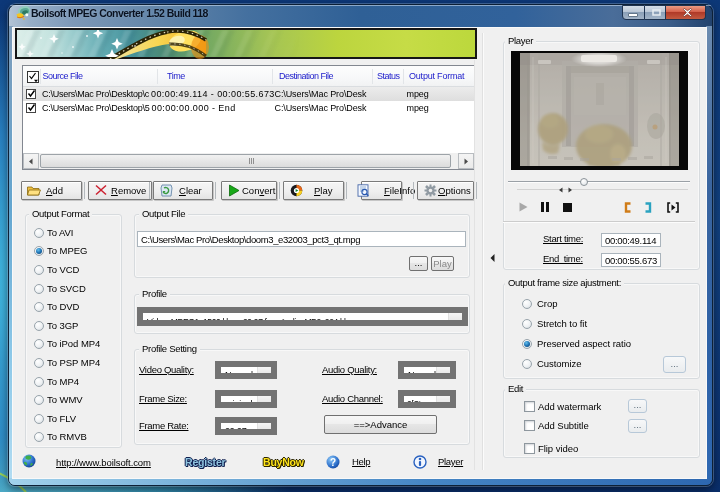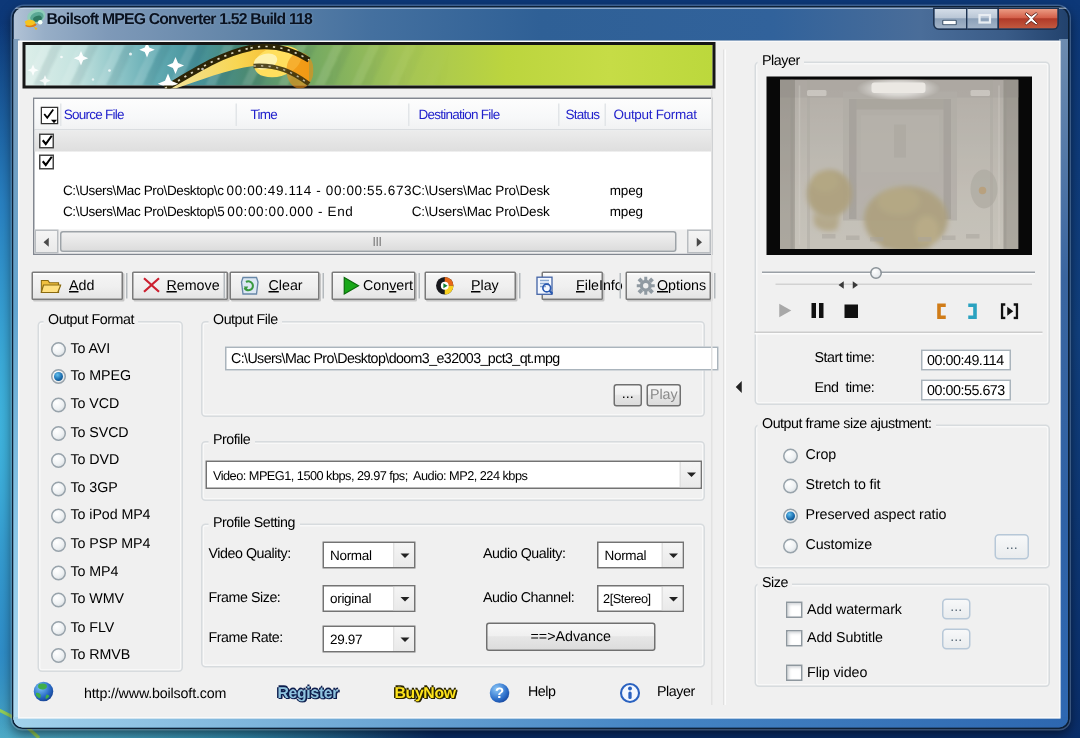--- a/index.html
+++ b/index.html
@@ -31,48 +31,48 @@
 #banner{position:absolute;left:15px;top:28px;width:462px;height:31px;border:2px solid #161616;
  background:linear-gradient(90deg,#dceee9 0%,#c6e4e0 7%,#93c8ca 13%,#61aab2 19%,#47929b 25%,#4b8a74 32%,#76aa62 42%,#a4c455 55%,#bcd53e 70%,#c6dc46 85%,#bcd83c 100%);}
 #banner .shine{position:absolute;inset:0;background:repeating-linear-gradient(115deg,rgba(255,255,255,0) 0 10px,rgba(255,255,255,.13) 10px 16px,rgba(20,60,70,.09) 16px 22px);-webkit-mask-image:linear-gradient(90deg,#000 0%,#000 38%,transparent 62%);mask-image:linear-gradient(90deg,#000 0%,#000 38%,transparent 62%);filter:blur(0.8px);}
 #vctext{position:absolute;left:262px;top:4.5px;font-family:"Liberation Serif",serif;font-style:italic;font-size:17px;letter-spacing:5.8px;white-space:nowrap;color:#979cab;text-shadow:1px 1px 0 rgba(255,255,255,.75), -1px -1px 1px rgba(60,70,60,.5);}
 
 #list{position:absolute;left:22px;top:65px;width:453px;height:105px;background:#fff;border:1px solid #828790;}
 #lhead{position:absolute;left:0;top:0;width:451px;height:21px;background:linear-gradient(180deg,#fdfdfd 0%,#f7f8f9 60%,#f1f2f3 100%);border-bottom:1px solid #dadde0;}
 .hsep{position:absolute;top:3px;width:1px;height:15px;background:#e2e5e8;}
 .hlab{position:absolute;top:5px;font-size:9px;letter-spacing:-0.5px;color:#2222cc;white-space:nowrap;text-align:center;}
 .lrow{position:absolute;left:0;width:451px;height:14px;font-size:9px;color:#000;white-space:nowrap;}
-.lrow span{position:absolute;top:2px;letter-spacing:-0.1px;margin-top:33px;}
+.lrow span{position:absolute;top:2px;letter-spacing:-0.1px;}
 .cbx{position:absolute;background:#fff;border:1px solid #444;}
 
 #hscroll{position:absolute;left:0px;top:87px;width:451px;height:16px;background:#f0f0f0;}
 .sbtn{position:absolute;top:0;width:16px;height:16px;background:linear-gradient(180deg,#f4f4f4,#eaeaea);border:1px solid #b8bcc0;}
 #sthumb{position:absolute;left:17px;top:1px;width:411px;height:14px;background:linear-gradient(180deg,#f1f1f1,#dcdcdc);border:1px solid #9da3a8;border-radius:2px;}
 
 .tb{position:absolute;top:181px;height:19px;border:1px solid #7a7a7a;border-radius:1px;background:linear-gradient(180deg,#f5f5f5 0%,#efefef 55%,#e4e4e4 100%);font-size:9.5px;color:#000;text-align:center;box-shadow:inset 0 1px 0 #fff, 1px 1px 0 rgba(120,120,120,.35);}
 .tb u{text-decoration:underline;}
 .tb .lab{font-size:9.5px;text-align:right;}
 .tb .lab{position:absolute;top:3px;white-space:nowrap;}
 .vsep{position:absolute;top:182px;width:1px;height:17px;background:#b4b9bd;}
 
 .grp{position:absolute;border:1px solid #d7dbde;border-radius:3px;box-shadow:inset 0 0 0 1px rgba(255,255,255,.55);}
 .glab{position:absolute;font-size:9.5px;letter-spacing:-0.3px;color:#000;background:#f0f0f0;padding:0 3px;white-space:nowrap;}
 
 .rad{position:absolute;width:10px;height:10px;border-radius:50%;border:1px solid #98a3ab;background:radial-gradient(circle at 35% 30%,#ffffff 0%,#eef1f3 55%,#ccd3d8 100%);}
 .rad.on:after{content:"";position:absolute;left:1px;top:1px;width:6px;height:6px;border-radius:50%;background:radial-gradient(circle at 38% 32%,#62c0ee 0%,#1a6cae 55%,#0a3e66 100%);}
 .rlab{position:absolute;font-size:9.5px;letter-spacing:-0.05px;color:#000;white-space:nowrap;}
 .chk{position:absolute;width:11px;height:11px;border:1px solid #8e979e;background:#fff;box-shadow:inset 1px 1px 2px rgba(120,130,140,.35);}
 
-.inp{position:absolute;background:#fff;border:1px solid #aab4bc;font-size:9.5px;color:#000;white-space:nowrap;overflow:hidden;margin-left:13px;}
-.cmb{position:absolute;background:#fff;border:1px solid #737373;font-size:9px;letter-spacing:-0.2px;color:#000;white-space:nowrap;overflow:hidden;}
+.inp{position:absolute;background:#fff;border:1px solid #aab4bc;font-size:9.5px;color:#000;white-space:nowrap;overflow:hidden;}
+.cmb{position:absolute;background:#fff;border:6px solid #737373;font-size:9px;letter-spacing:-0.2px;color:#000;white-space:nowrap;overflow:hidden;}
 .cmb .ar{position:absolute;right:0;top:0;bottom:0;width:14px;background:linear-gradient(180deg,#f5f5f5,#e9e9e9);border-left:1px solid #e0e0e0;}
 .cmb .ar:after{content:"";position:absolute;left:3.5px;top:7px;border-left:3px solid transparent;border-right:3px solid transparent;border-top:3.5px solid #222;}
 .btn{position:absolute;border:1px solid #707070;border-radius:2px;background:linear-gradient(180deg,#f7f7f7 0%,#f0f0f0 45%,#e6e6e6 50%,#dcdcdc 100%);font-size:9.5px;color:#000;text-align:center;}
 .btn.lite{border:1px solid #b7c8d8;border-radius:3px;background:linear-gradient(180deg,#f7f8f9,#e9ecee);color:#5a6a78;}
-.lbl{position:absolute;font-size:9.5px;letter-spacing:-0.3px;color:#000;white-space:nowrap;}
+.lbl{position:absolute;font-size:9.5px;letter-spacing:-0.3px;color:#000;white-space:nowrap;text-decoration:underline;}
 </style></head>
 <body>
 <svg class="abs" style="left:0;top:440px" width="40" height="52" viewBox="0 0 40 52">
     <path d="M-4,32 Q12,38 26,52" fill="none" stroke="#9cd44e" stroke-width="2.2" opacity="0.9"></path>
   </svg>
 <div id="win"></div>
 <div id="fleft"></div>
 <div id="fright"></div>
 <div id="fbottom"></div>
 <svg class="abs" style="left:16px;top:5px" width="15" height="16" viewBox="0 0 15 16">
@@ -425,21 +425,21 @@
 <div class="rlab" style="left:537px;top:298px">Crop</div>
 <div class="rad" style="left:522px;top:319px"></div>
 <div class="rlab" style="left:537px;top:318px">Stretch to fit</div>
 <div class="rad on" style="left:522px;top:339px"></div>
 <div class="rlab" style="left:537px;top:338px">Preserved aspect ratio</div>
 <div class="rad" style="left:522px;top:359px"></div>
 <div class="rlab" style="left:537px;top:358px">Customize</div>
 <div class="btn lite" style="left:663px;top:356px;width:23px;height:17px;line-height:13px">...</div>
 
 <div class="grp" style="left:503px;top:389px;width:197px;height:69px"></div>
-<div class="glab" style="left:505px;top:383px">Size</div>
+<div class="glab" style="left:505px;top:383px">Edit</div>
 <div class="chk" style="left:524px;top:401px"></div>
 <div class="rlab" style="left:538px;top:401px">Add watermark</div>
 <div class="btn lite" style="left:628px;top:399px;width:19px;height:14px;line-height:10px">...</div>
 <div class="chk" style="left:524px;top:420px"></div>
 <div class="rlab" style="left:538px;top:420px">Add Subtitle</div>
 <div class="btn lite" style="left:628px;top:419px;width:19px;height:14px;line-height:10px">...</div>
 <div class="chk" style="left:524px;top:443px"></div>
 <div class="rlab" style="left:538px;top:443px">Flip video</div>
 
 <svg class="abs" style="left:22px;top:454px" width="14" height="14" viewBox="0 0 14 14">

